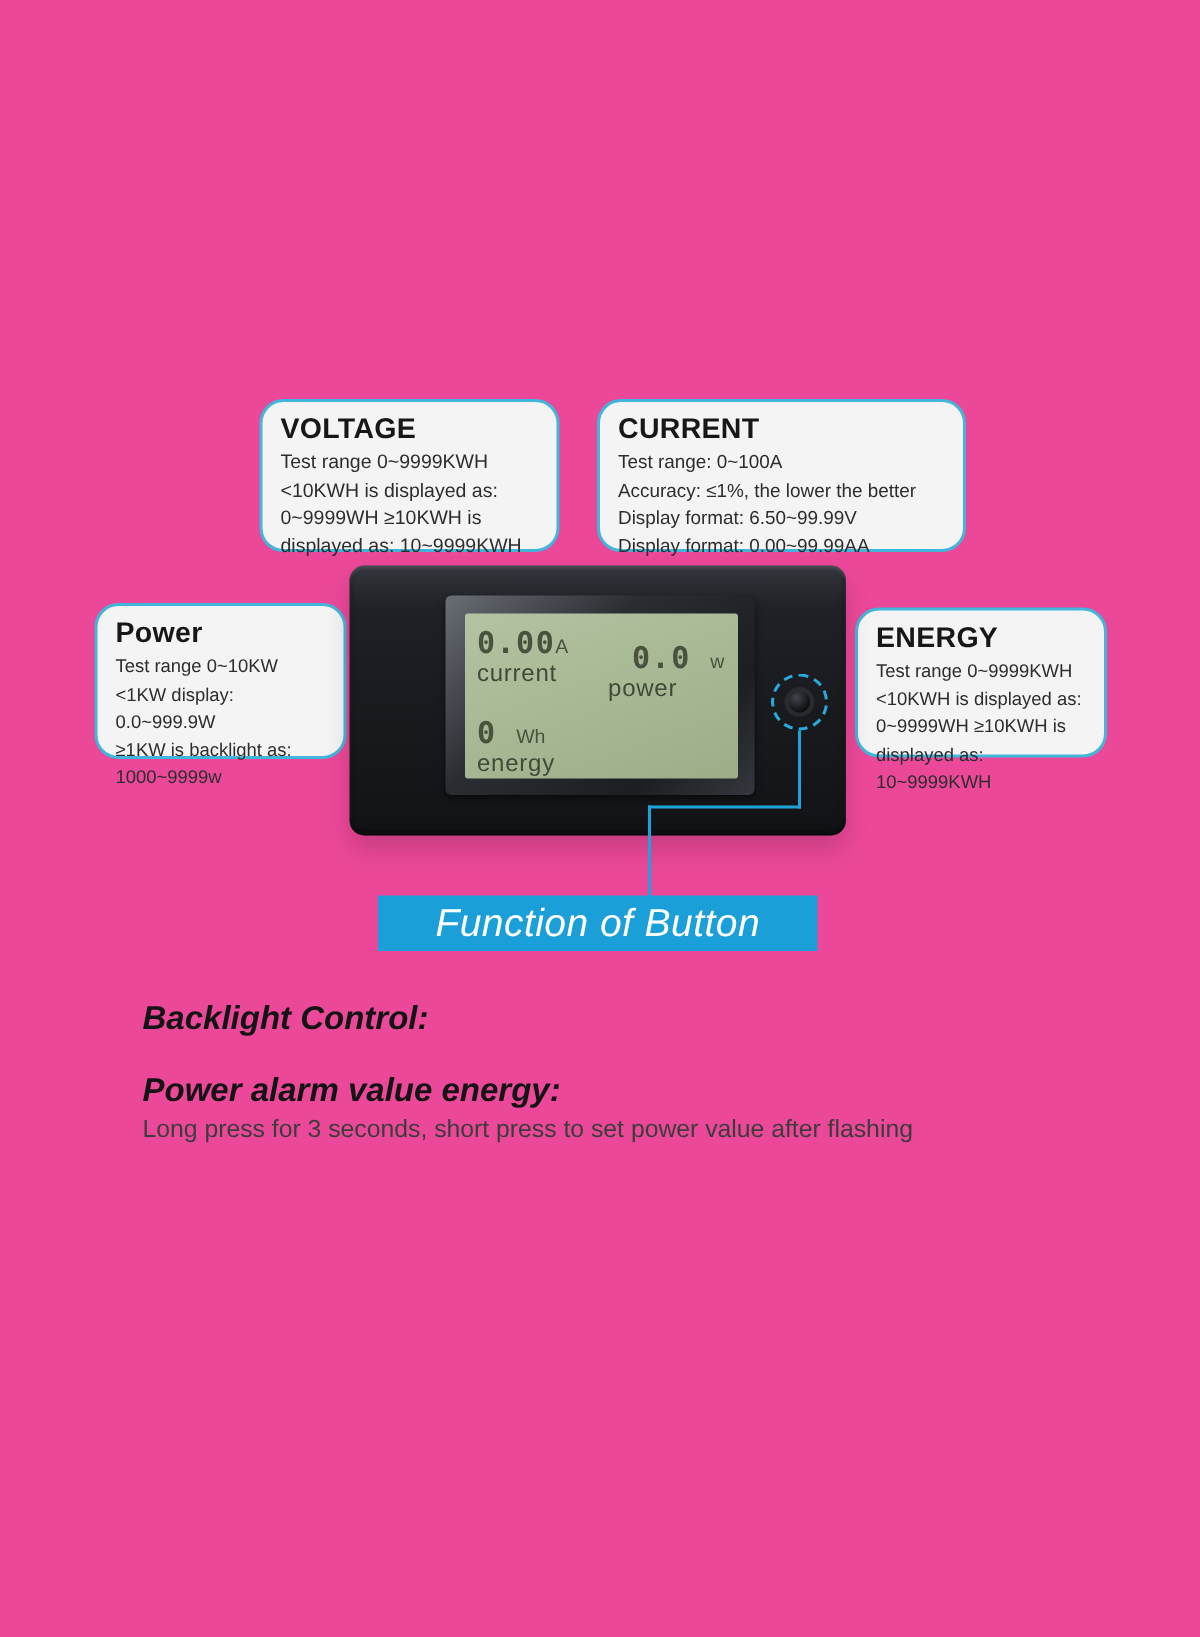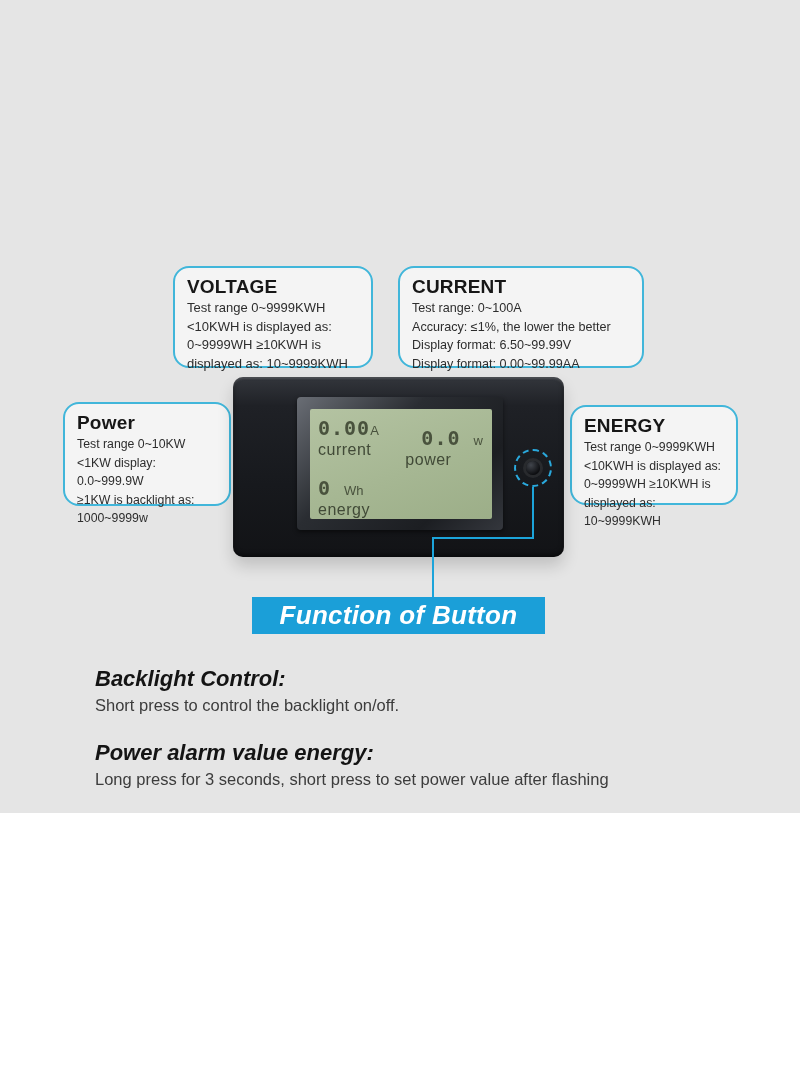--- a/index.html
+++ b/index.html
@@ -1,17 +1,17 @@
 <!DOCTYPE html>
 <html><head>
 <meta charset="utf-8">
 <style>
   html,body{margin:0;padding:0;background:#ffffff;}
   .canvas{
-    position:relative;width:800px;height:813px;background:#e5e5e5;overflow:hidden;
+    position:relative;width:800px;height:1091px;background:#ec4899;overflow:hidden;
     font-family:"Liberation Sans",sans-serif;
   }
   
   .callout{
     position:absolute;box-sizing:border-box;
     background:#f4f4f4;border:2px solid #41b6da;border-radius:16px;
     padding:7px 11px 6px 12px;
   }
   .callout-title{
     font-weight:bold;color:#171717;font-size:19px;line-height:24px;letter-spacing:.2px;
@@ -67,21 +67,21 @@
   .cline{position:absolute;background:#1ca4da;}
   .cl-v1{left:532px;top:487px;width:2px;height:52px;}
   .cl-h {left:432px;top:537px;width:102px;height:2px;}
   .cl-v2{left:432px;top:537px;width:2px;height:61px;}
   
   .banner{
     position:absolute;left:252px;top:597px;width:293px;height:37px;
     background:#1b9fd8;display:flex;align-items:center;justify-content:center;
   }
   .banner span{
-    color:#ffffff;font-weight:700;font-style:italic;font-size:26px;letter-spacing:.3px;
+    color:#ffffff;font-weight:400;font-style:italic;font-size:26px;letter-spacing:.3px;
   }
   
   .instructions{position:absolute;left:95px;top:666px;width:630px;}
   .instr-block{margin-bottom:22px;}
   .instr-heading{font-weight:bold;color:#141414;font-size:22px;line-height:26px;font-style:italic;}
   .instr-body{color:#3c3c3c;font-size:16.5px;line-height:26px;}
 </style>
 </head>
 <body>
 
@@ -151,21 +151,20 @@
   <div class="cline cl-h"></div>
   <div class="cline cl-v2"></div>
 
   <div class="banner">
     <span>Function of Button</span>
   </div>
 
   <div class="instructions">
     <div class="instr-block">
       <div class="instr-heading">Backlight Control:</div>
-      <div class="instr-body">Short press to control the backlight on/off.</div>
     </div>
     <div class="instr-block">
       <div class="instr-heading">Power alarm value energy:</div>
       <div class="instr-body">Long press for 3 seconds, short press to set power value after flashing</div>
     </div>
   </div>
 
 </div>
 
 </body></html>

